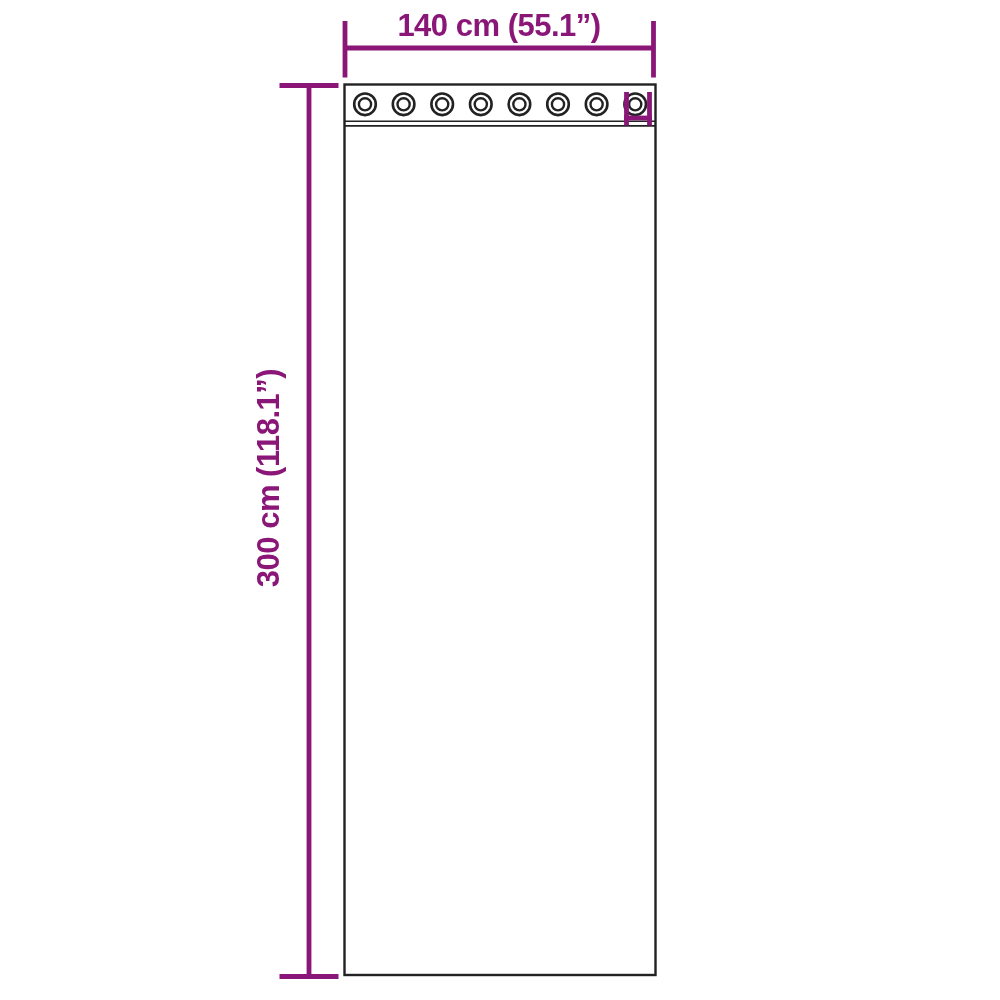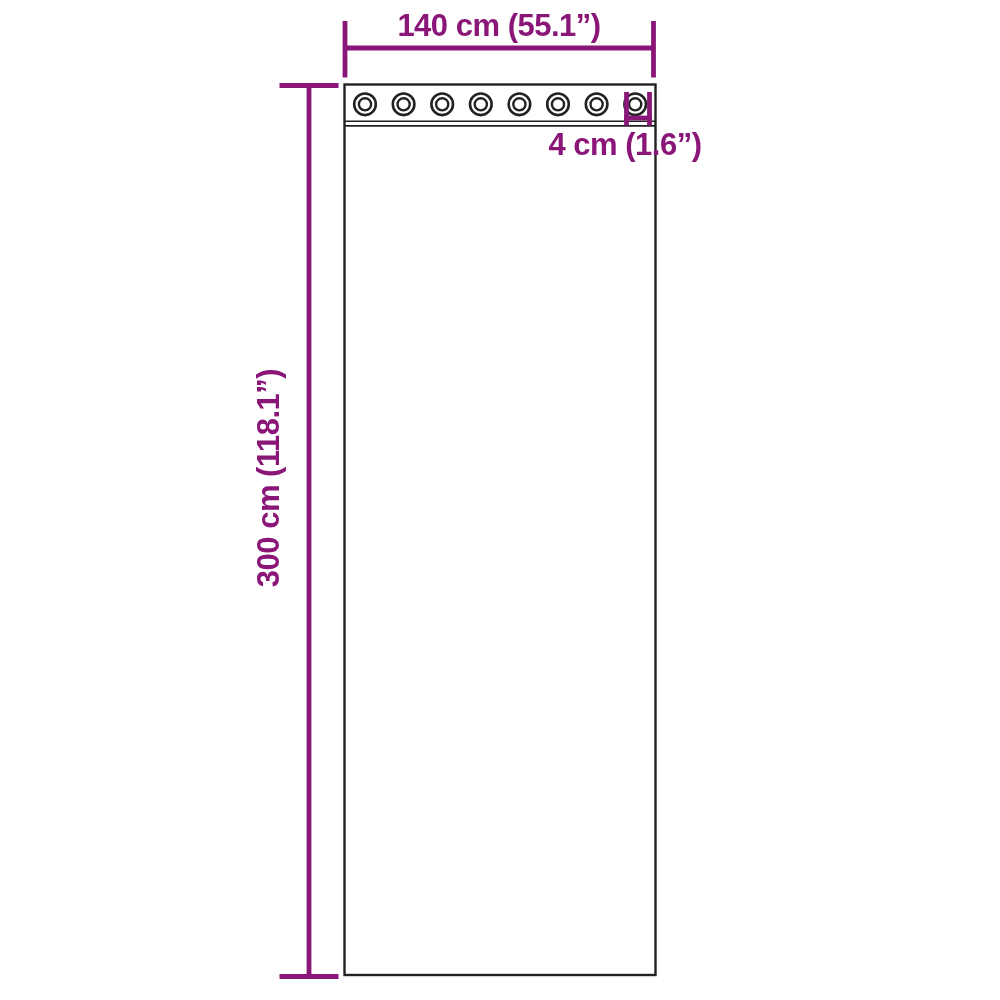--- a/index.html
+++ b/index.html
@@ -80,14 +80,13 @@
       <line x1="626.5" y1="92" x2="626.5" y2="125.5" class="dim-stroke" stroke-width="4.8"></line>
       <line x1="649.5" y1="92" x2="649.5" y2="125.5" class="dim-stroke" stroke-width="4.8"></line>
       <line x1="624" y1="118" x2="652" y2="118" class="dim-stroke" stroke-width="4.8"></line>
     </g>
   </svg>
 
   <div class="dim-label" style="left:499px; top:26px;">140 cm (55.1”)</div>
 
   <div class="dim-label rotated" style="left:269px; top:478px;">300 cm (118.1”)</div>
 
-  <div class="dim-label" style="left:625px; top:145px;">4 cm (1.6”)</div>
 </div>
 
 </body></html>

